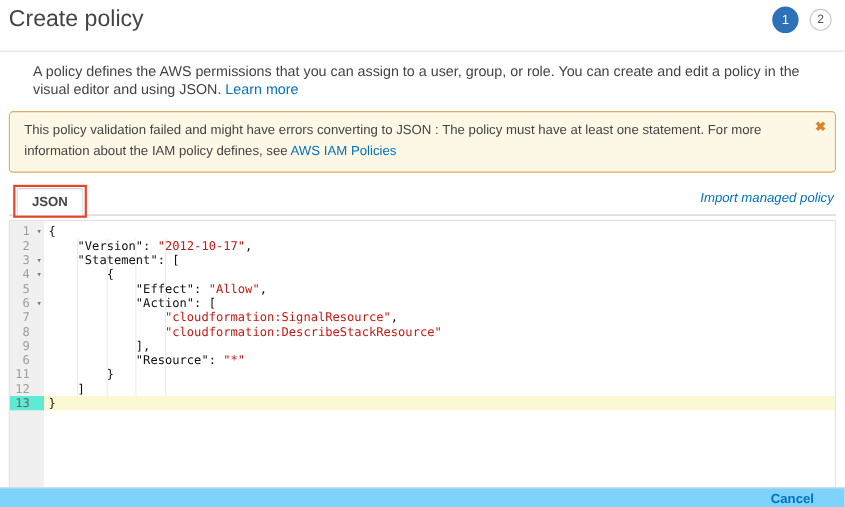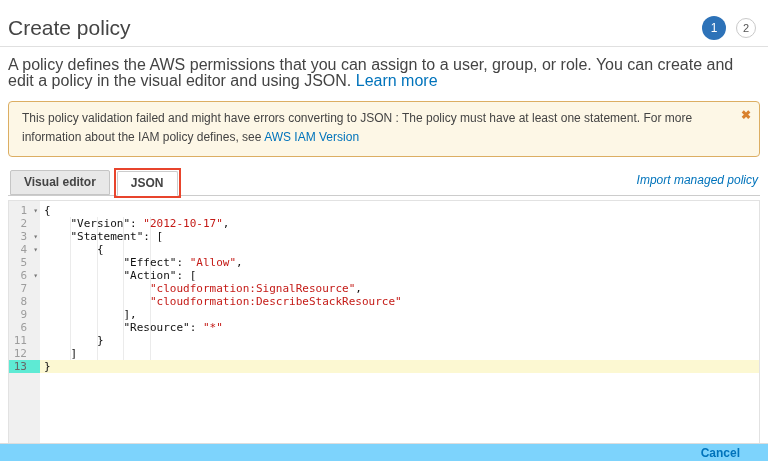--- a/index.html
+++ b/index.html
@@ -5,29 +5,29 @@
   * { box-sizing: border-box; margin: 0; padding: 0; }
   html, body { width: 768px; height: 461px; overflow: hidden; }
   body {
     font-family: "Liberation Sans", sans-serif;
     background: #fff;
     color: #444;
     padding: 6px 8px 0 8px;
     position: relative;
   }
   
-  .header { display: flex; align-items: flex-end; justify-content: space-between; height: 34px; }
+  .header { display: flex; align-items: flex-start; justify-content: space-between; height: 34px; }
   .page-title { font-size: 21px; font-weight: 400; color: #444; }
   .steps { display: flex; align-items: center; gap: 10px; padding-right: 4px; }
   .step { display: inline-flex; align-items: center; justify-content: center; border-radius: 50%; font-size: 11px; }
   .step.active { width: 24px; height: 24px; background: #2d72b8; color: #fff; font-size: 12px; }
   .step.inactive { width: 20px; height: 20px; background: #fff; border: 1px solid #c9c9c9; color: #555; }
   .divider { border: none; border-top: 1px solid #e0e0e0; margin: 6px -8px 0 -8px; }
   
-  .intro { font-size: 16px; margin-top: 10px; line-height: 16px; color: #444; }
+  .intro { font-size: 13px; margin-top: 10px; line-height: 16px; color: #444; margin-left: 22px; }
   a.link { color: #0073bb; text-decoration: none; cursor: pointer; }
   
   .banner {
     position: relative;
     margin-top: 12px;
     background: #fdf7e6;
     border: 1px solid #dcae63;
     border-radius: 4px;
     padding: 7px 30px 9px 13px;
     font-size: 12px;
@@ -127,26 +127,25 @@
     <span class="step active">1</span>
     <span class="step inactive">2</span>
   </div>
 </div>
 
 <hr class="divider">
 
 <p class="intro"><span>A policy defines the AWS permissions that you can assign to a user, group, or role. You can create and edit a policy in the visual editor and using JSON. </span><a class="link">Learn more</a></p>
 
 <div class="banner">
-  <span>This policy validation failed and might have errors converting to JSON : The policy must have at least one statement. For more information about the IAM policy defines, see </span><a class="link">AWS IAM Version</a>
+  <span>This policy validation failed and might have errors converting to JSON : The policy must have at least one statement. For more information about the IAM policy defines, see </span><a class="link">AWS IAM Policies</a>
   <span class="close">✖</span>
 </div>
 
 <div class="tabbar">
-  <div class="tab inactive">Visual editor</div>
   <div class="json-tab-wrap">
     <div class="tab active">JSON</div>
     <div class="annotation-rect"></div>
   </div>
   <a class="link import-link">Import managed policy</a>
 </div>
 
 <div class="editor">
   <div class="gutter">
       <div class="gutter-row"><span>1</span><span class="fold">▾</span></div>

